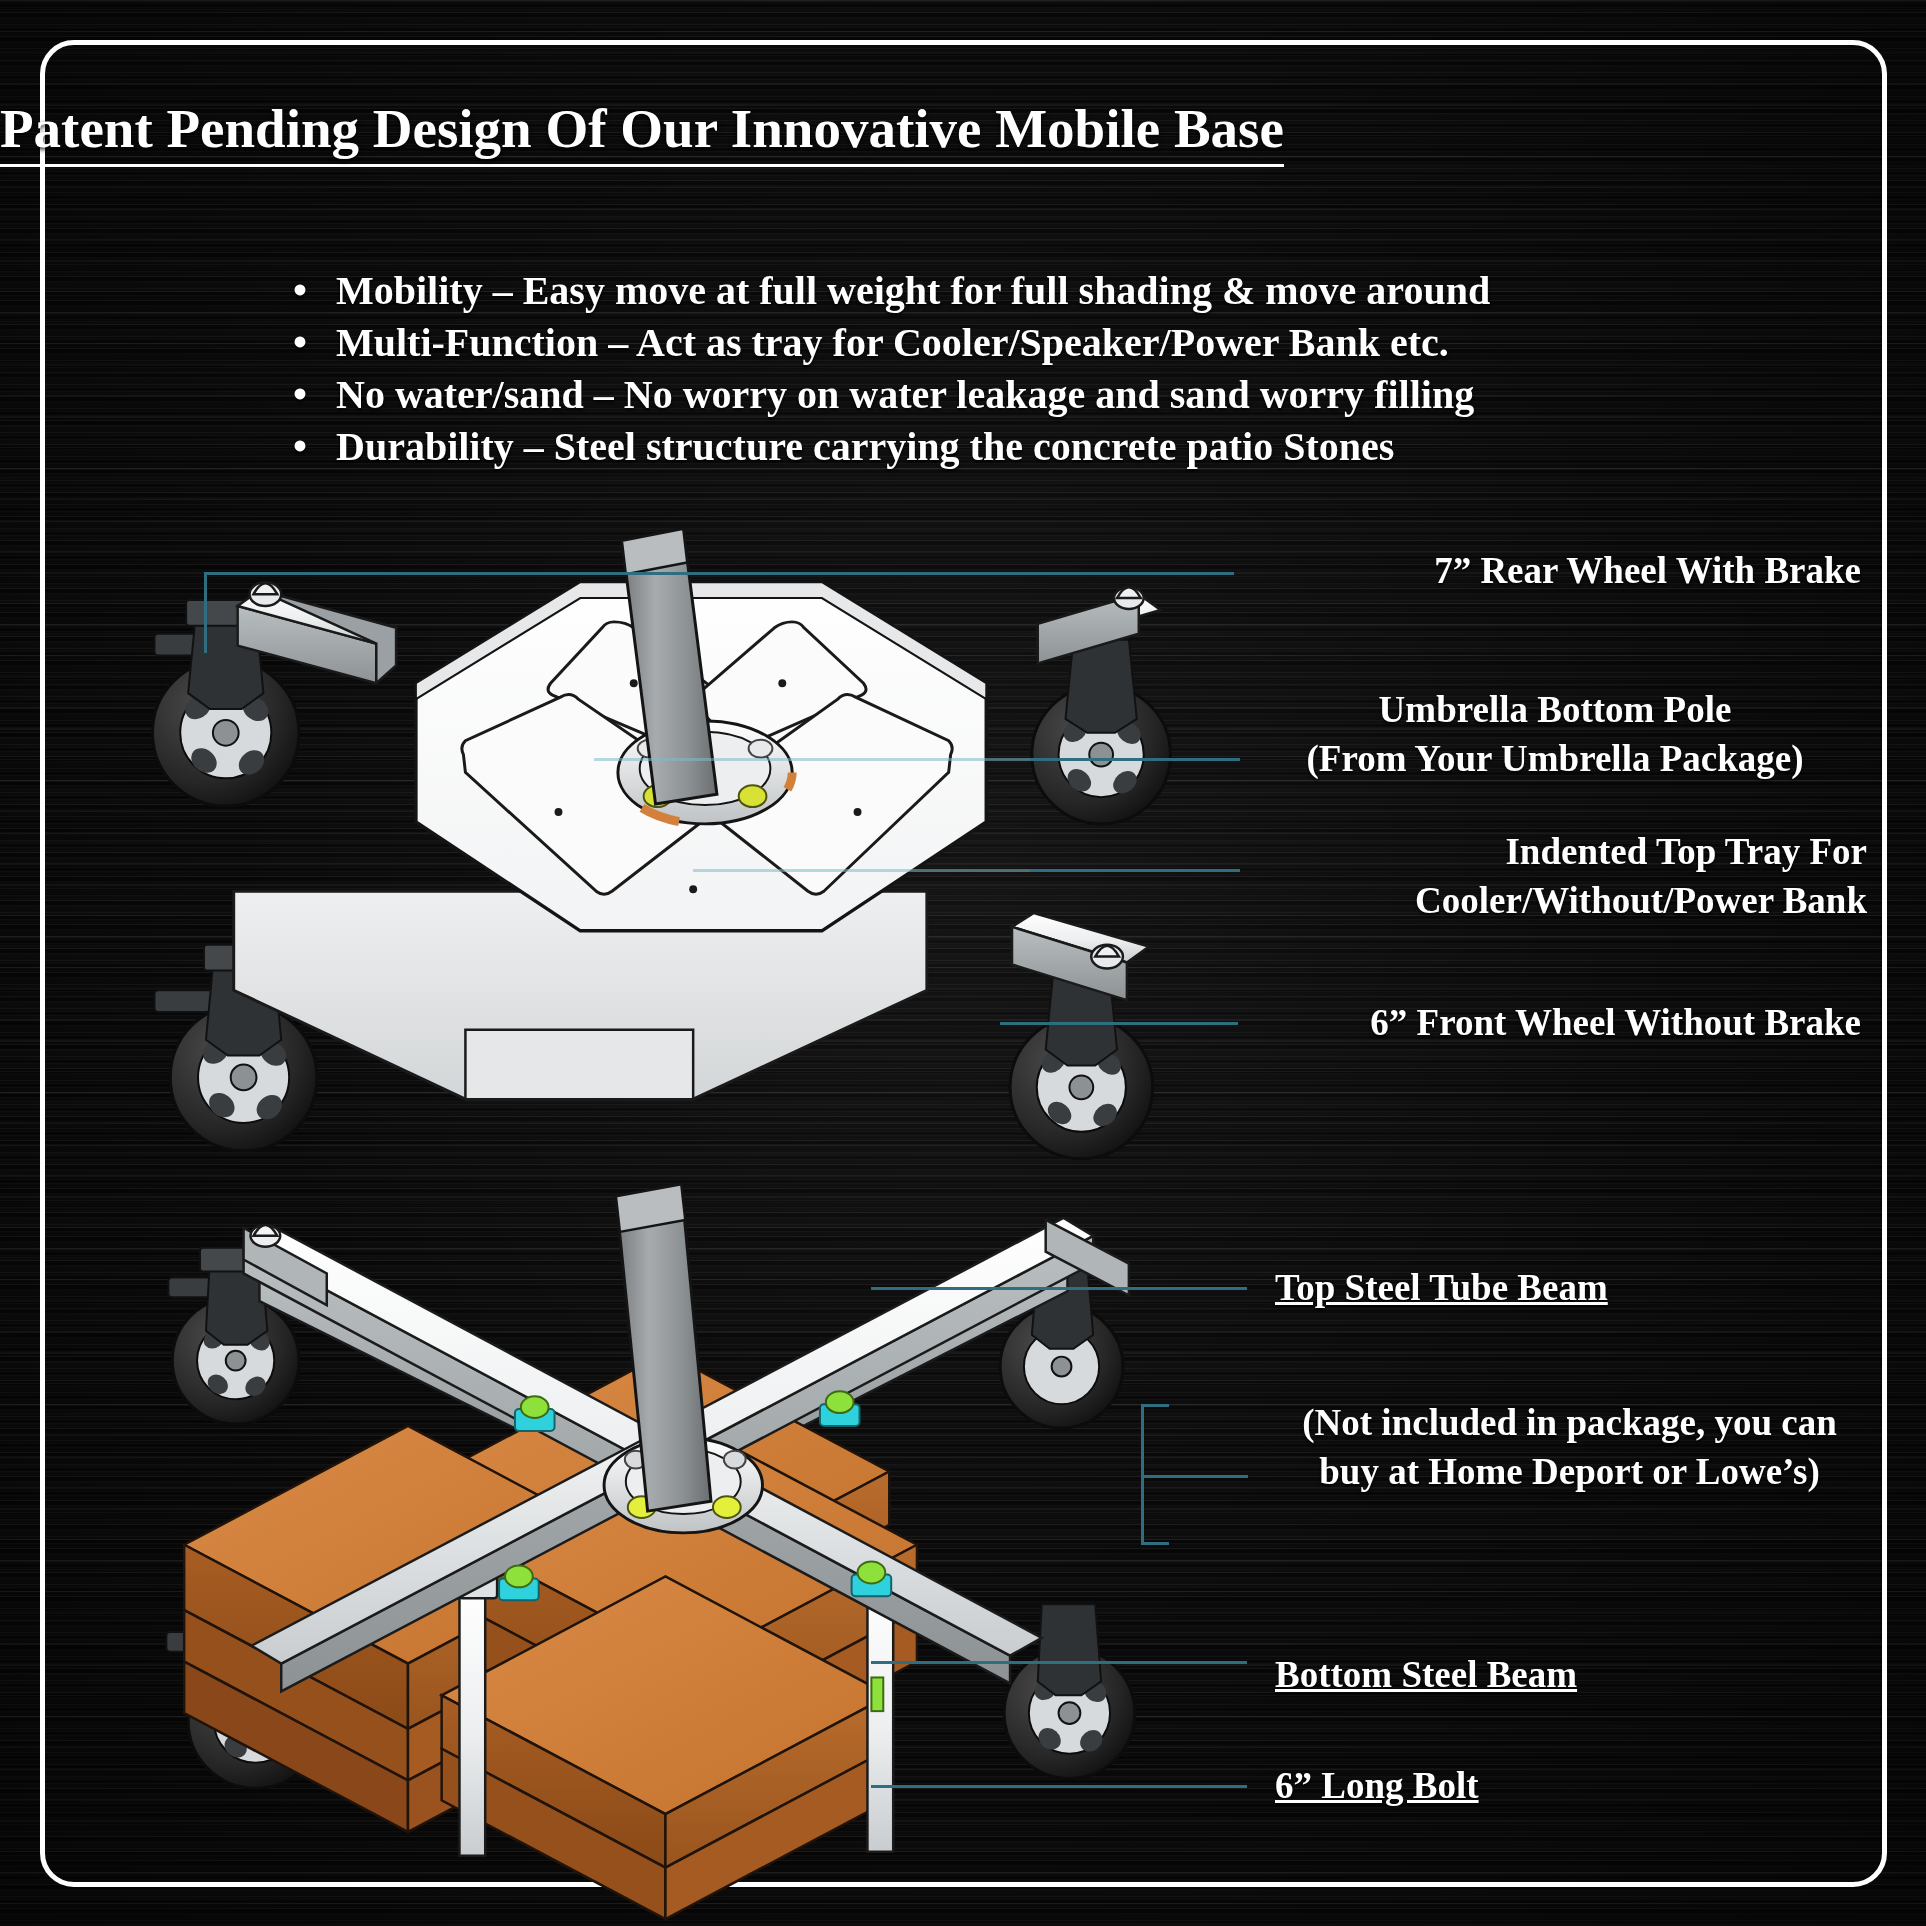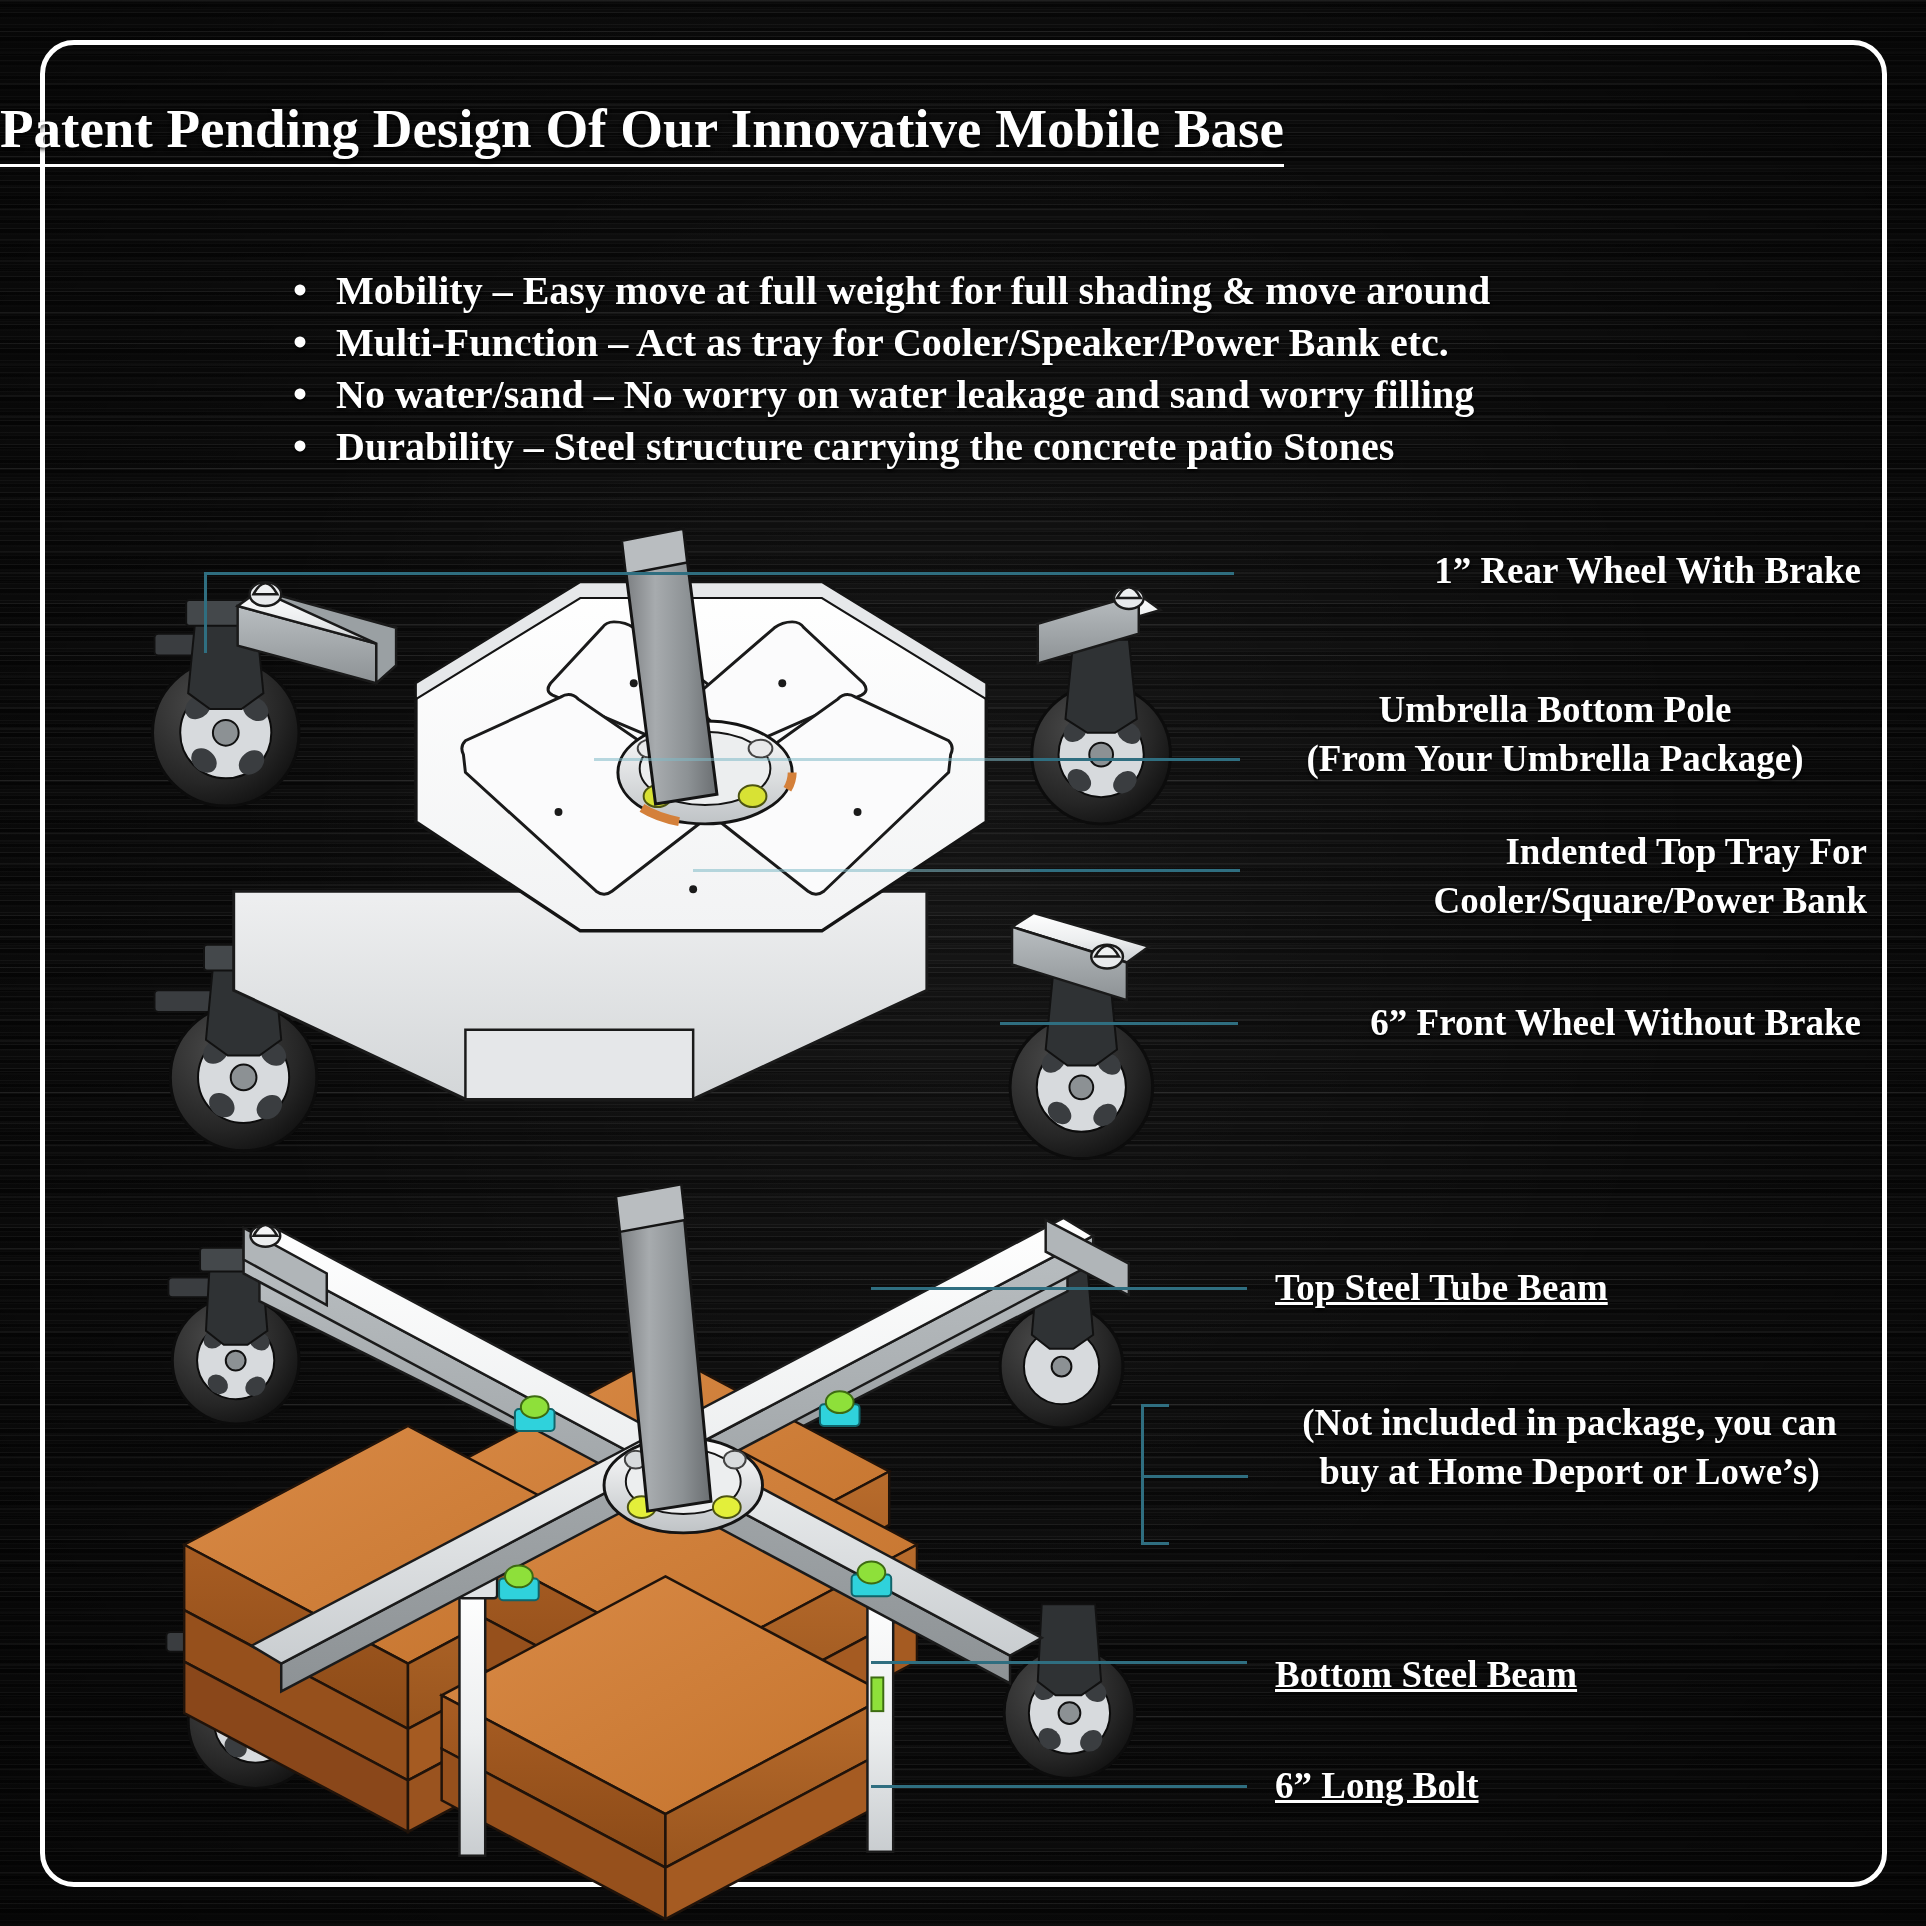--- a/index.html
+++ b/index.html
@@ -439,31 +439,31 @@
 
   <div class="lead h pale" style="left:594px; top:758px; width:436px;"></div>
   <div class="lead h" style="left:1030px; top:758px; width:210px;"></div>
 
   <div class="lead h pale" style="left:693px; top:869px; width:337px;"></div>
   <div class="lead h" style="left:1030px; top:869px; width:210px;"></div>
 
   <div class="lead h" style="left:1000px; top:1022px; width:238px;"></div>
 
   <div class="callout rgt" style="left:1247px; top:546px; width:614px;">
-    <div>1” Rear Wheel  With Brake</div>
+    <div>7” Rear Wheel  With Brake</div>
   </div>
 
   <div class="callout ctr" style="left:1243px; top:685px; width:624px;">
     <div>Umbrella Bottom Pole</div>
     <div>(From Your Umbrella Package)</div>
   </div>
 
   <div class="callout ctr" style="left:1243px; top:827px; width:624px;text-align:right;">
     <div>Indented Top Tray For</div>
-    <div>Cooler/Square/Power Bank</div>
+    <div>Cooler/Without/Power Bank</div>
   </div>
 
   <div class="callout rgt" style="left:1247px; top:998px; width:614px;">
     <div>6” Front Wheel Without Brake</div>
   </div>
 
   <div class="lead h" style="left:871px; top:1287px; width:376px;"></div>
 
   <div class="lead v" style="left:1141px; top:1404px; height:141px;"></div>
   <div class="lead h" style="left:1141px; top:1404px; width:28px;"></div>

